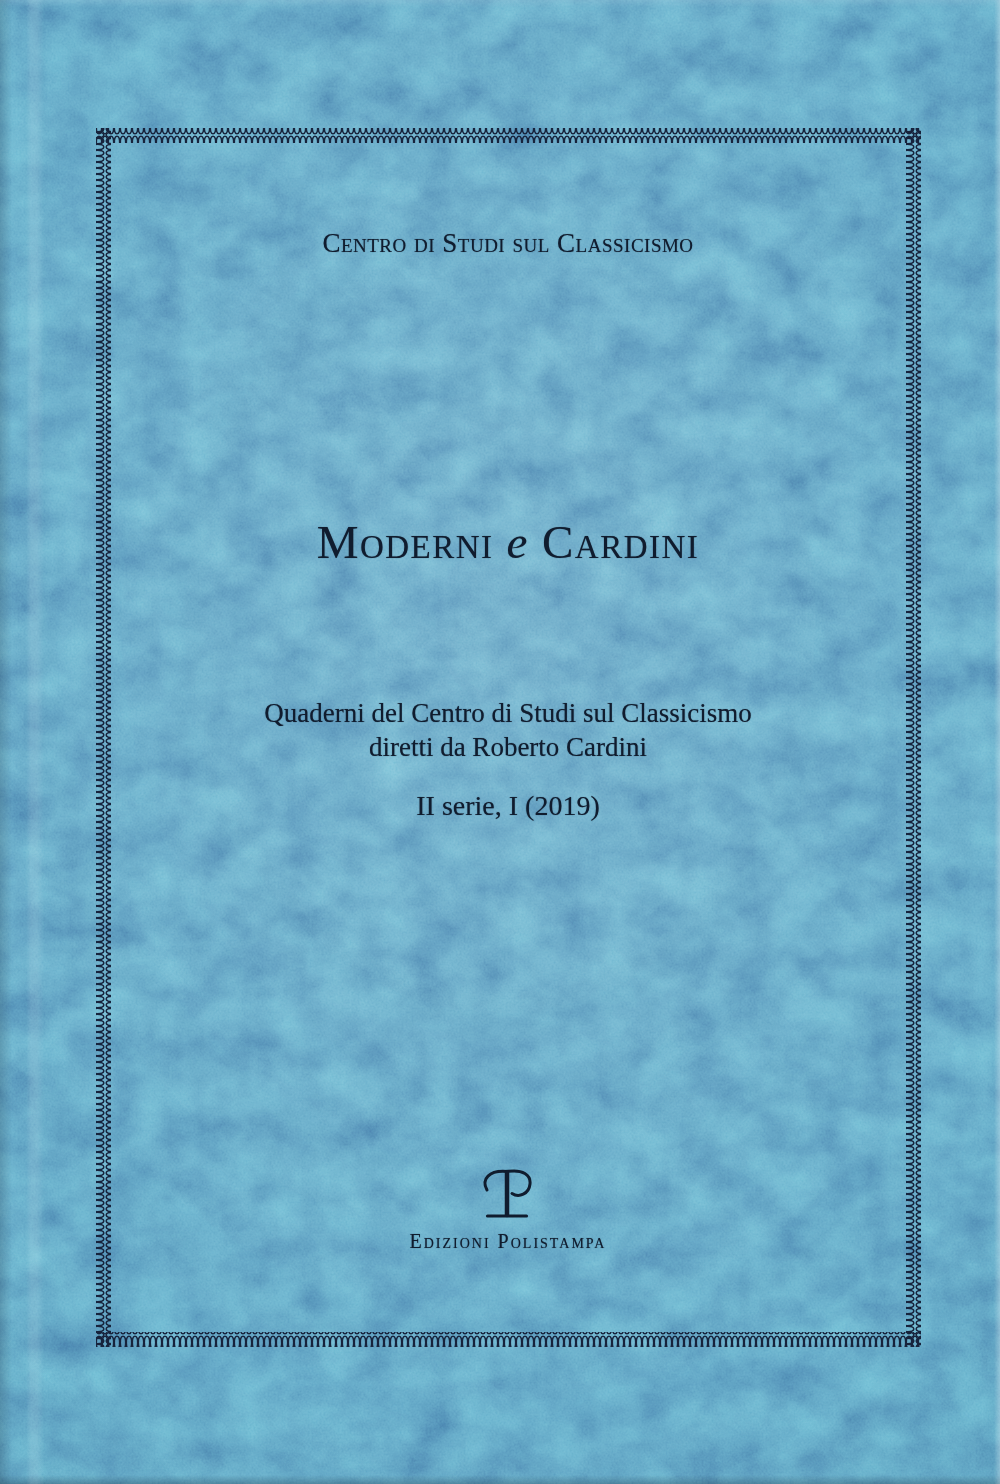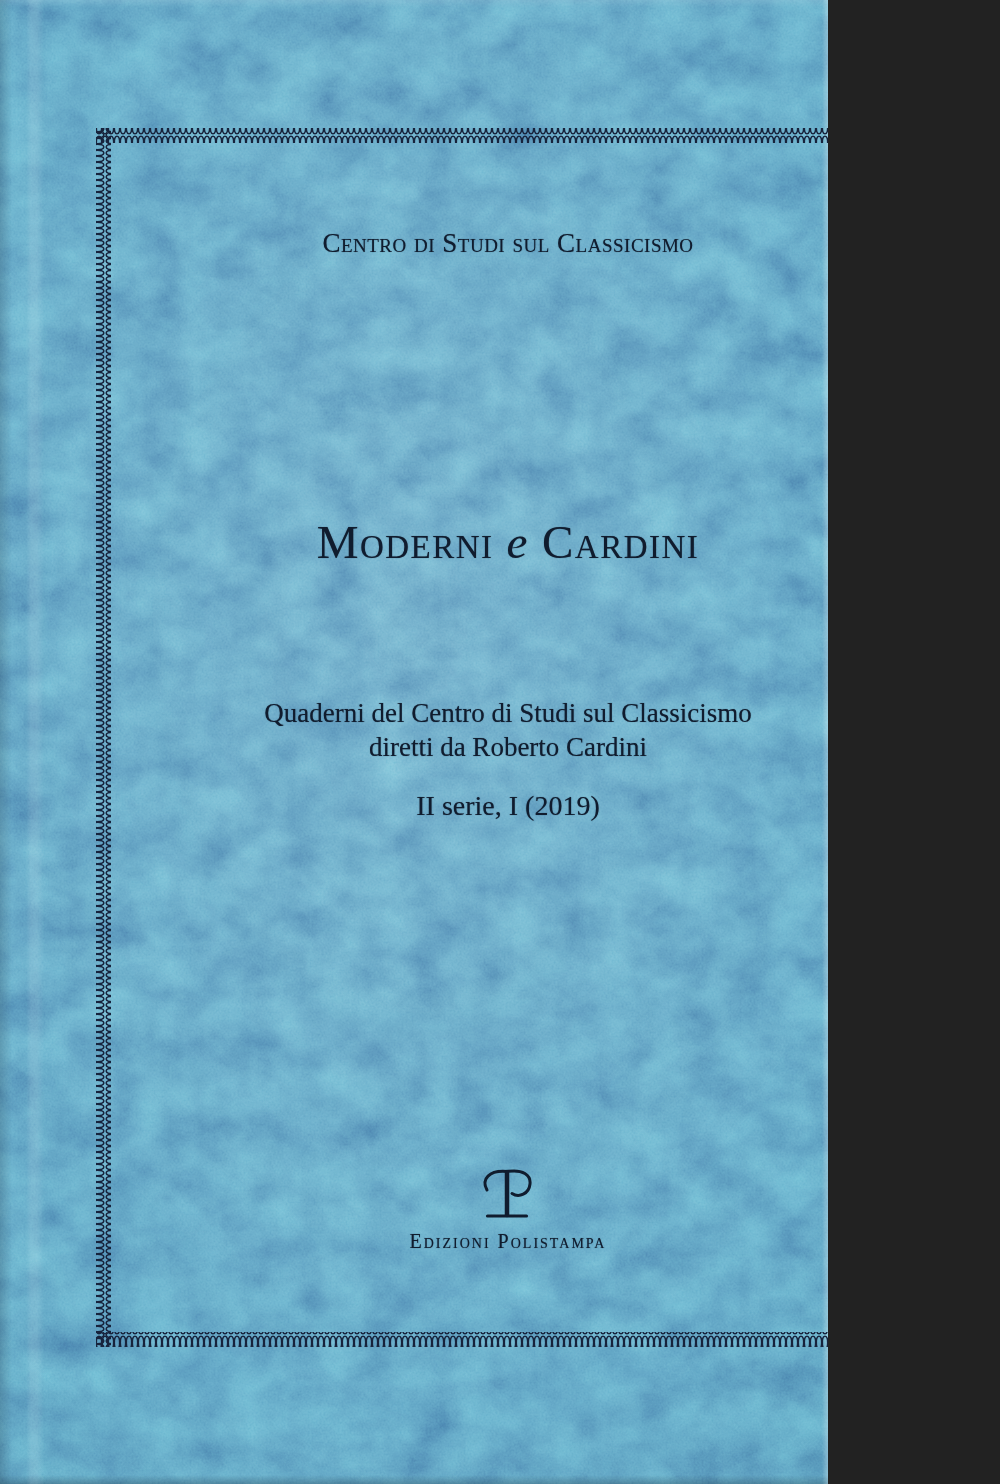--- a/index.html
+++ b/index.html
@@ -1,19 +1,19 @@
 <!DOCTYPE html>
 <html><head>
 <meta charset="utf-8">
 <style>
   html, body { margin: 0; padding: 0; background: #222; }
 
   .cover {
     position: relative;
-    width: 828px;
+    width: 1000px;
     height: 1484px;
     overflow: hidden;
     font-family: "Liberation Serif", "DejaVu Serif", serif;
     color: #101c2e;
     background: #f0abfc;
   }
 
   
   .paper-base {
     position: absolute; inset: 0;

